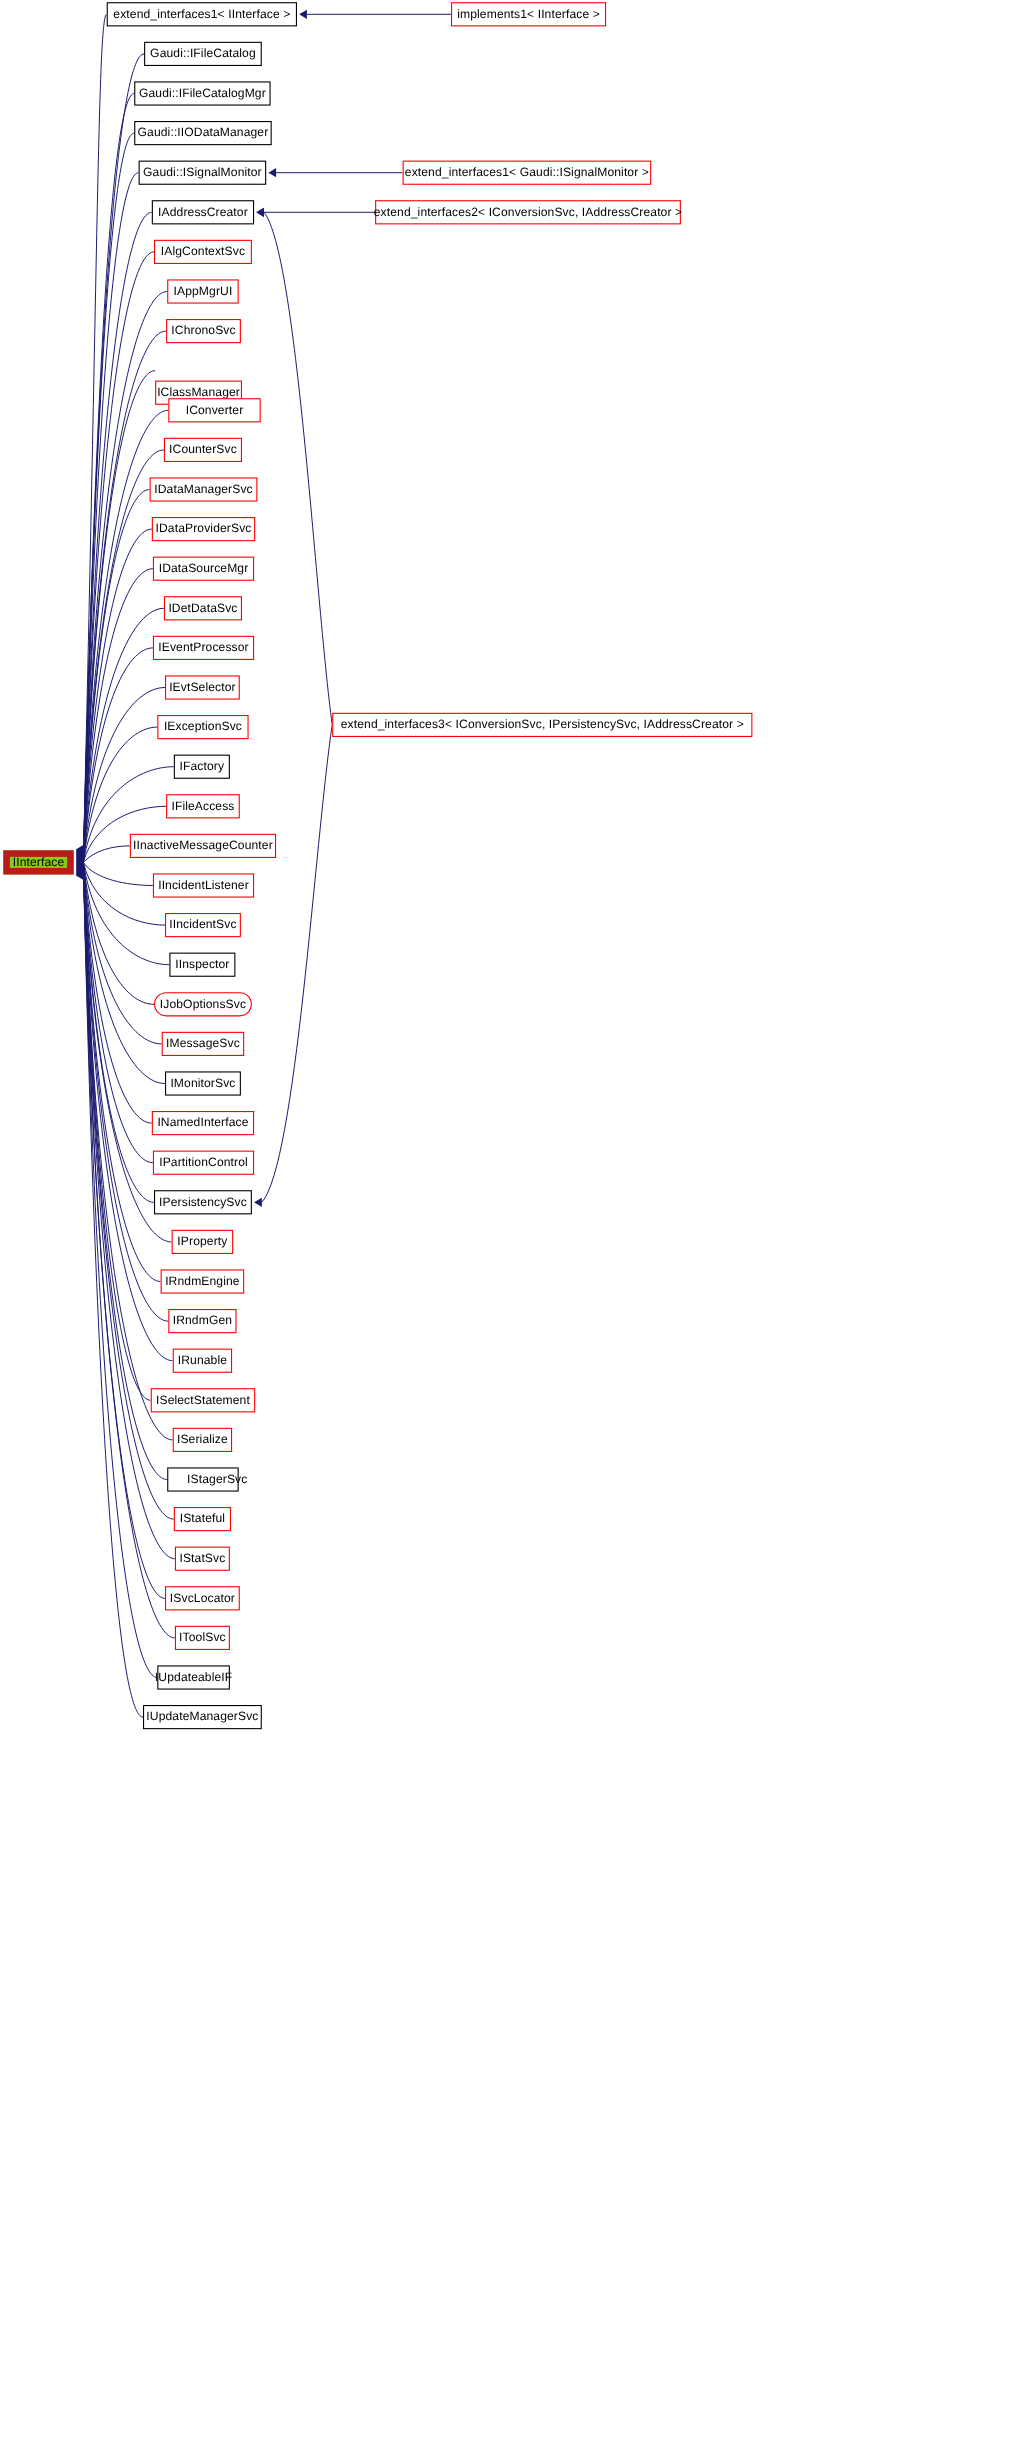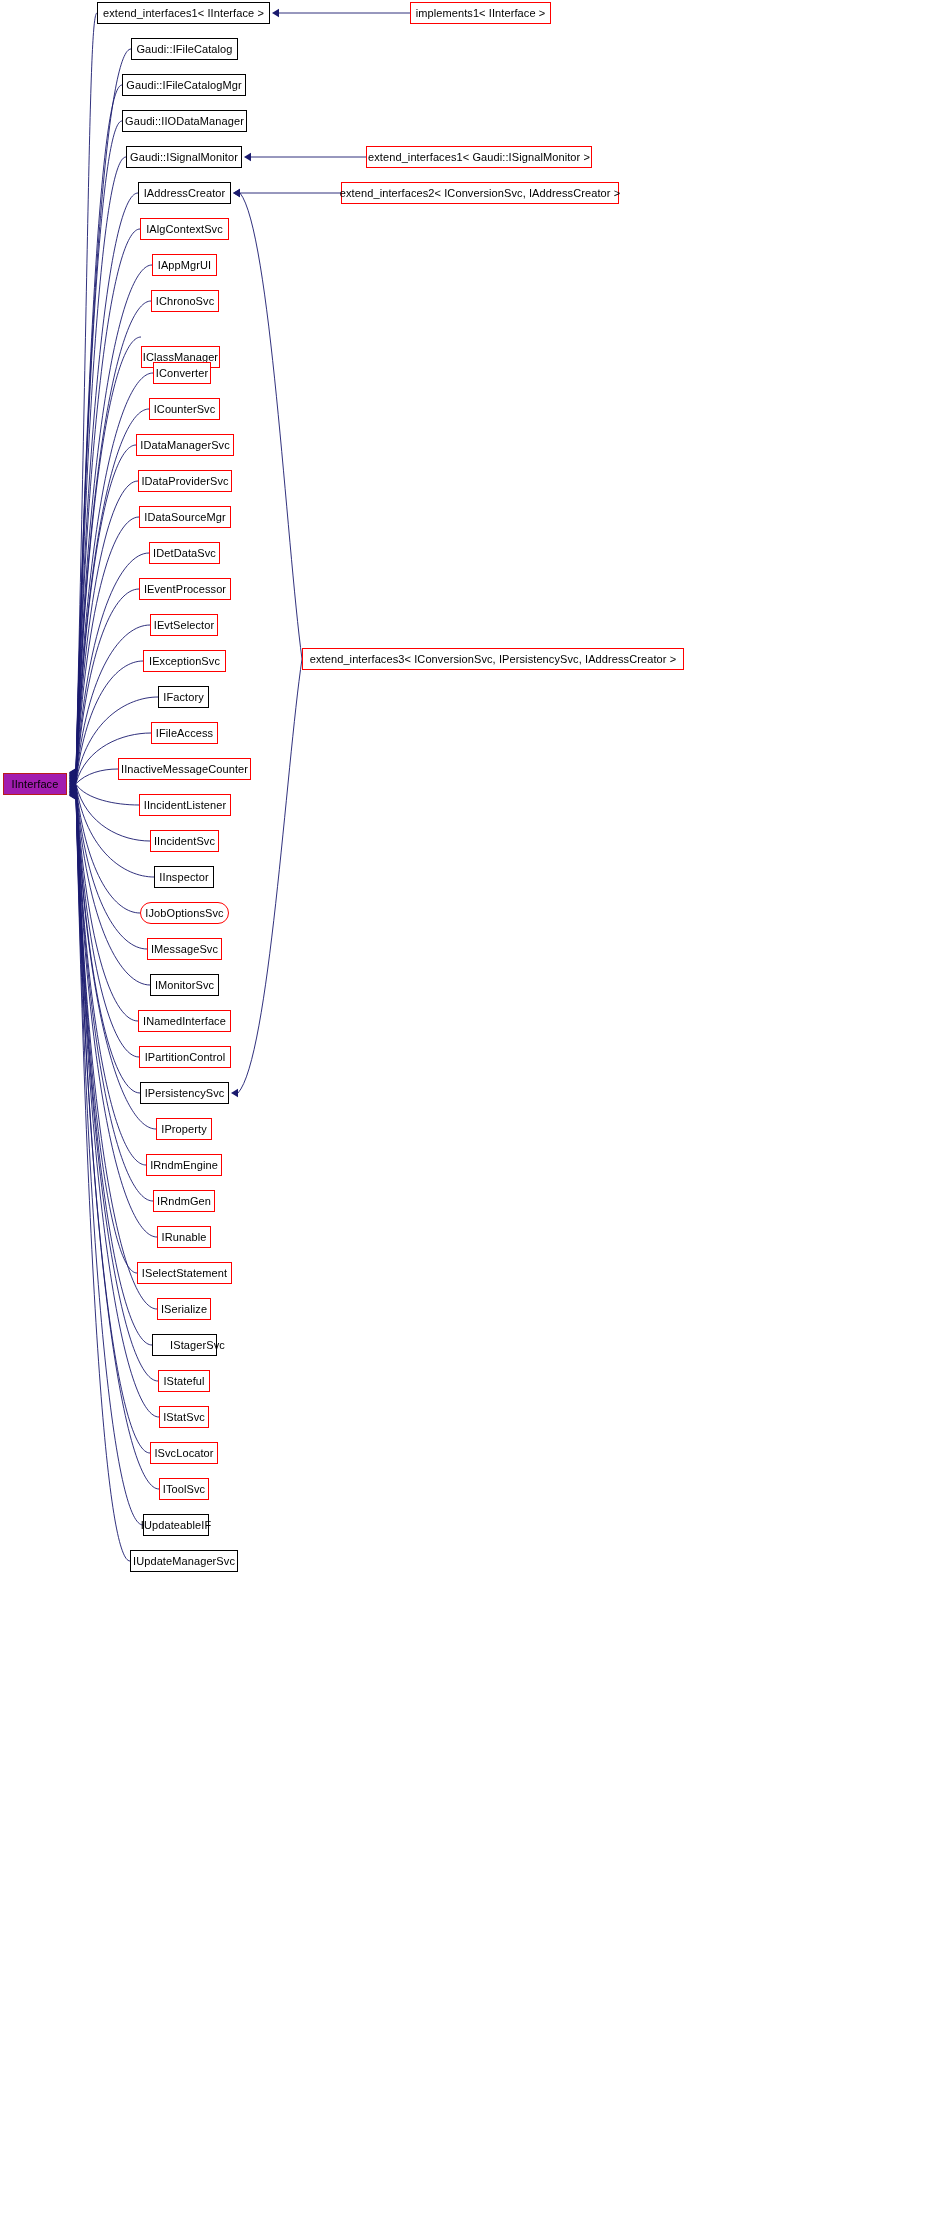--- a/index.html
+++ b/index.html
@@ -40,22 +40,22 @@
     background: #ffffff;
     border: 1px solid #ff0000;
     height: 22px;
     padding: 0 7px;
     z-index: 5;
   }
   .node.black {
     border-color: #000000;
   }
   .node.root {
-    background: #a21caf;
-    border: 1px solid #b91c1c;
+    background: #84cc16;
+    border: 6px solid #b91c1c;
   }
 </style>
 </head>
 <body>
 
 <div id="diagram">
   <svg id="edges" viewBox="0 0 933 2216" width="933" height="2216" xmlns="http://www.w3.org/2000/svg">
       <path d="M 69 772.175 L 76 767.9749999999999 L 76 776.375 Z" fill="#1a1a6e"></path>
       <path d="M 76 772.175 C 89.225 225.56899999999996, 89.02 13, 97 13" fill="none" stroke="#1a1a6e" stroke-width="0.9"></path>
       <path d="M 69 772.725 L 76 768.525 L 76 776.9250000000001 Z" fill="#1a1a6e"></path>
@@ -181,21 +181,21 @@
     </div>
     <div class="node" style="left: 152px; top: 254px; width: 65px; height: 22px;">
       <span>IAppMgrUI</span>
     </div>
     <div class="node" style="left: 151px; top: 290px; width: 68px; height: 22px;">
       <span>IChronoSvc</span>
     </div>
     <div class="node" style="left: 141px; top: 326px; width: 79px; height: 22px; margin-top: 20px;">
       <span>IClassManager</span>
     </div>
-    <div class="node" style="left: 153px; top: 362px; width: 58px; height: 22px;">
+    <div class="node" style="left: 153px; top: 362px; width: 84px; height: 22px;">
       <span>IConverter</span>
     </div>
     <div class="node" style="left: 149px; top: 398px; width: 71px; height: 22px;">
       <span>ICounterSvc</span>
     </div>
     <div class="node" style="left: 136px; top: 434px; width: 98px; height: 22px;">
       <span>IDataManagerSvc</span>
     </div>
     <div class="node" style="left: 138px; top: 470px; width: 94px; height: 22px;">
       <span>IDataProviderSvc</span>

